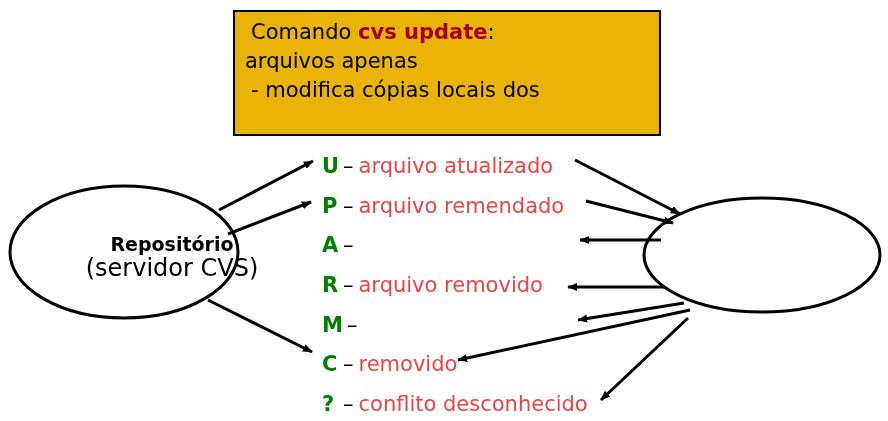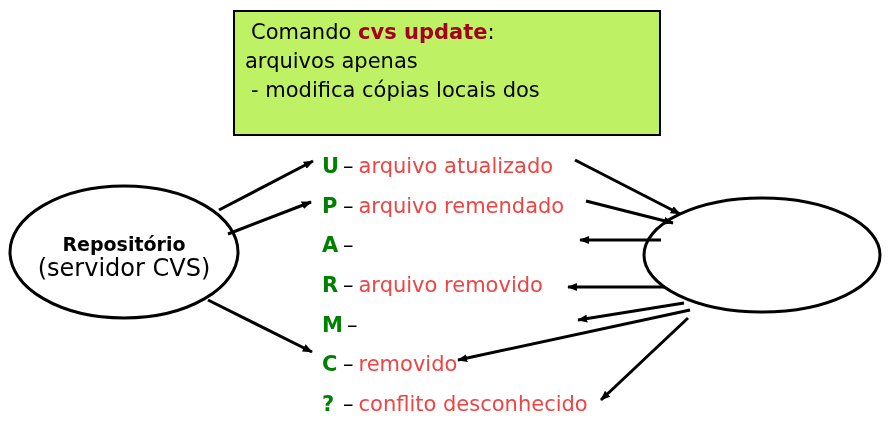--- a/index.html
+++ b/index.html
@@ -22,21 +22,21 @@
   }
   
   .note-box {
     position: absolute;
     left: 233px;
     top: 10px;
     width: 428px;
     height: 126px;
     border: 2px solid #000000;
     box-sizing: border-box;
-    background: #bef264;
+    background: #eab308;
   }
   .note-inner {
     padding: 6px 0 0 10px;
   }
   .note-line {
     font-size: 21px;
     line-height: 29px;
     color: #000000;
     white-space: nowrap;
   }
@@ -49,20 +49,21 @@
   .cmd-strong {
     font-weight: bold;
     color: #a50021;
   }
   
   .ellipse-label {
     position: absolute;
     text-align: center;
     color: #000000;
     white-space: nowrap;
+    padding-left: 48px;
   }
   .ell-title {
     font-size: 19px;
     font-weight: bold;
     line-height: 24px;
   }
   .ell-sub {
     font-size: 24px;
     font-weight: normal;
     line-height: 24px;

